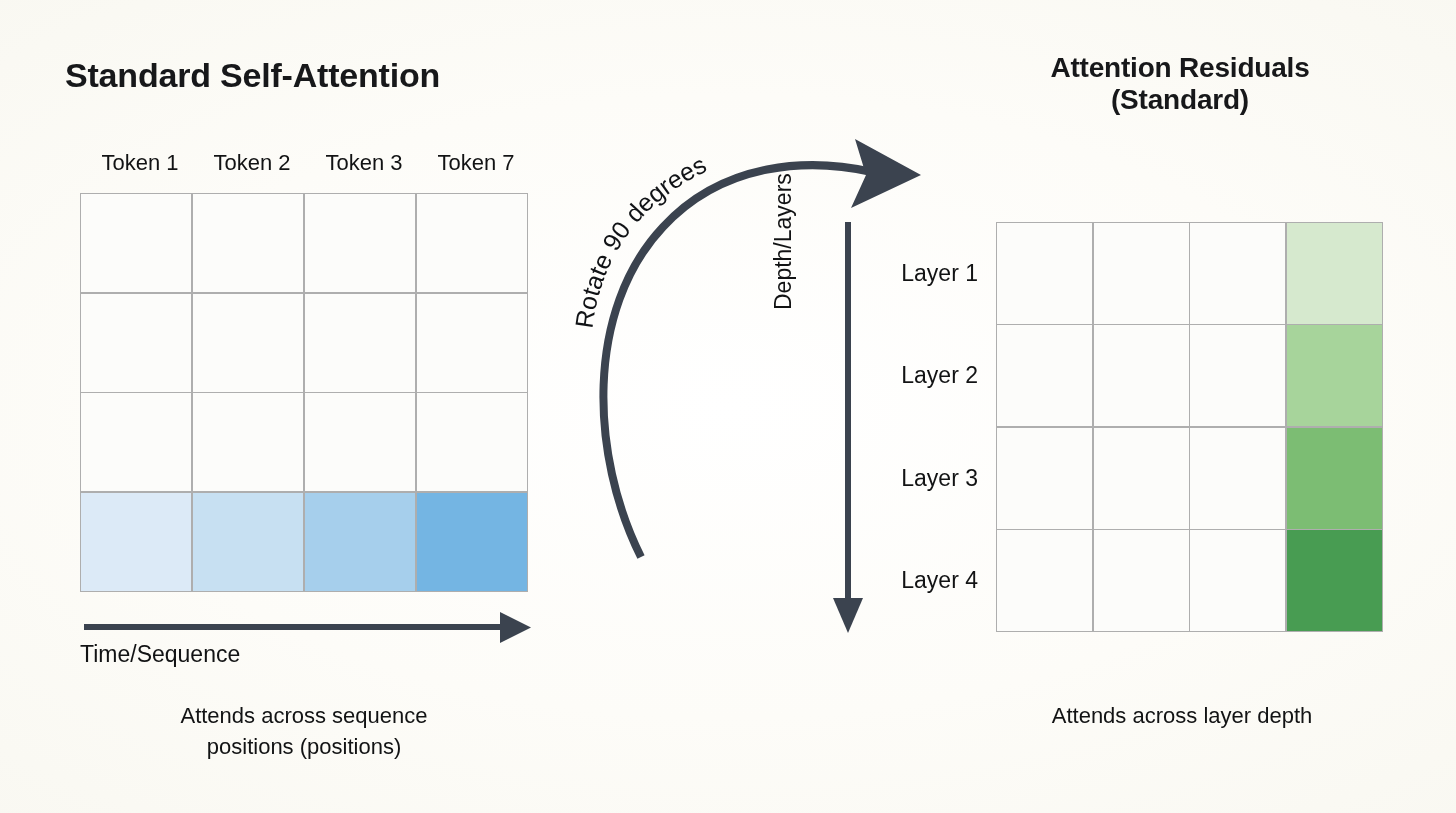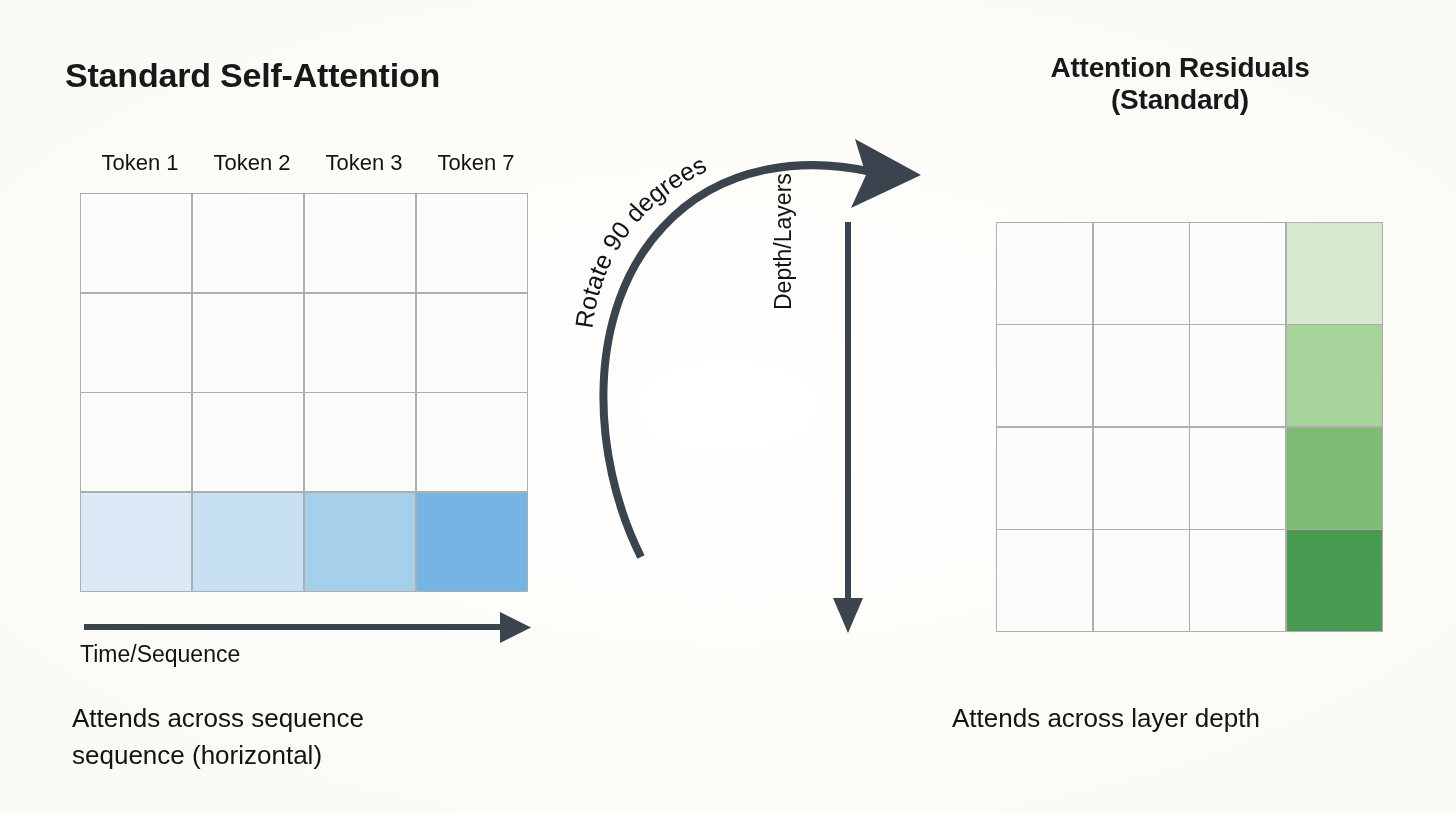--- a/index.html
+++ b/index.html
@@ -127,24 +127,24 @@
     transform: rotate(-90deg);
     transform-origin: 0 0;
     font-size: 23px;
     color: #121314;
     white-space: nowrap;
     text-align: left;
   }
 
   
   .caption {
-    font-size: 26px;
+    font-size: 22px;
     color: #121314;
     line-height: 1.42;
-    text-align: left;
+    text-align: center;
   }
   #caption-left {
     left: 72px;
     top: 700px;
     width: 464px;
   }
   #caption-right {
     left: 952px;
     top: 700px;
     width: 460px;
@@ -204,28 +204,34 @@
     <div class="cell" style="background: rgb(220, 234, 247);"></div>
     <div class="cell" style="background: rgb(199, 224, 242);"></div>
     <div class="cell" style="background: rgb(166, 207, 236);"></div>
     <div class="cell" style="background: rgb(116, 181, 227);"></div>
   </div>
 
   <div class="abs" id="time-seq-label">Time/Sequence</div>
 
   <div class="abs caption" id="caption-left">
     <span class="cline">Attends across sequence</span>
-    <span class="cline">sequence (horizontal)</span>
+    <span class="cline">positions (positions)</span>
   </div>
 
   <div class="abs panel-title" id="title-right">
     <span class="tline">Attention Residuals</span>
     <span class="tline">(Standard)</span>
   </div>
 
+  <div class="abs" id="layer-labels">
+    <div class="layer-label">Layer 1</div>
+    <div class="layer-label">Layer 2</div>
+    <div class="layer-label">Layer 3</div>
+    <div class="layer-label">Layer 4</div>
+  </div>
 
   <div class="abs grid" id="grid-right">
     <div class="cell"></div>
     <div class="cell"></div>
     <div class="cell"></div>
     <div class="cell" style="background: rgb(214, 233, 206);"></div>
 
     <div class="cell"></div>
     <div class="cell"></div>
     <div class="cell"></div>

